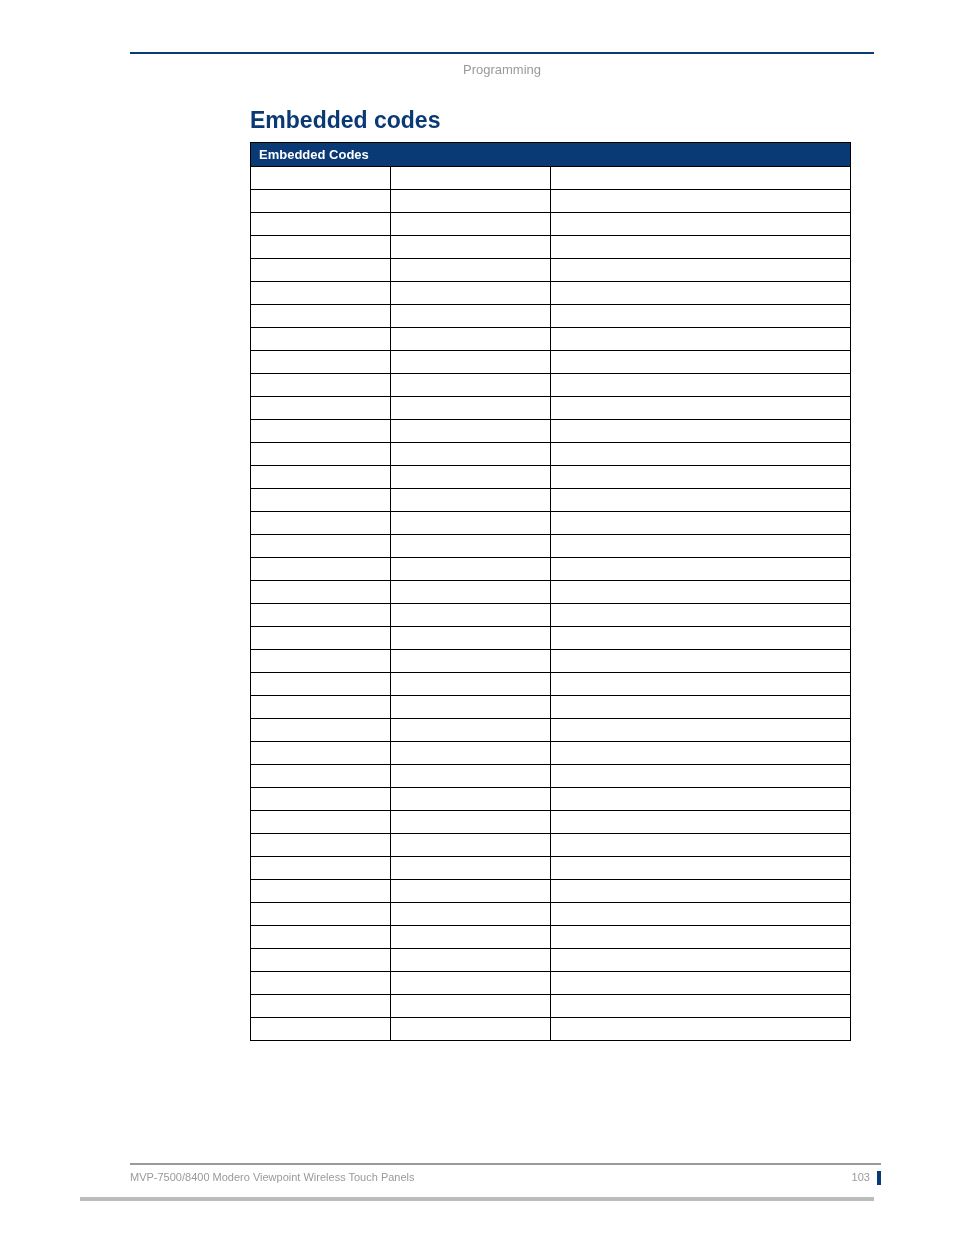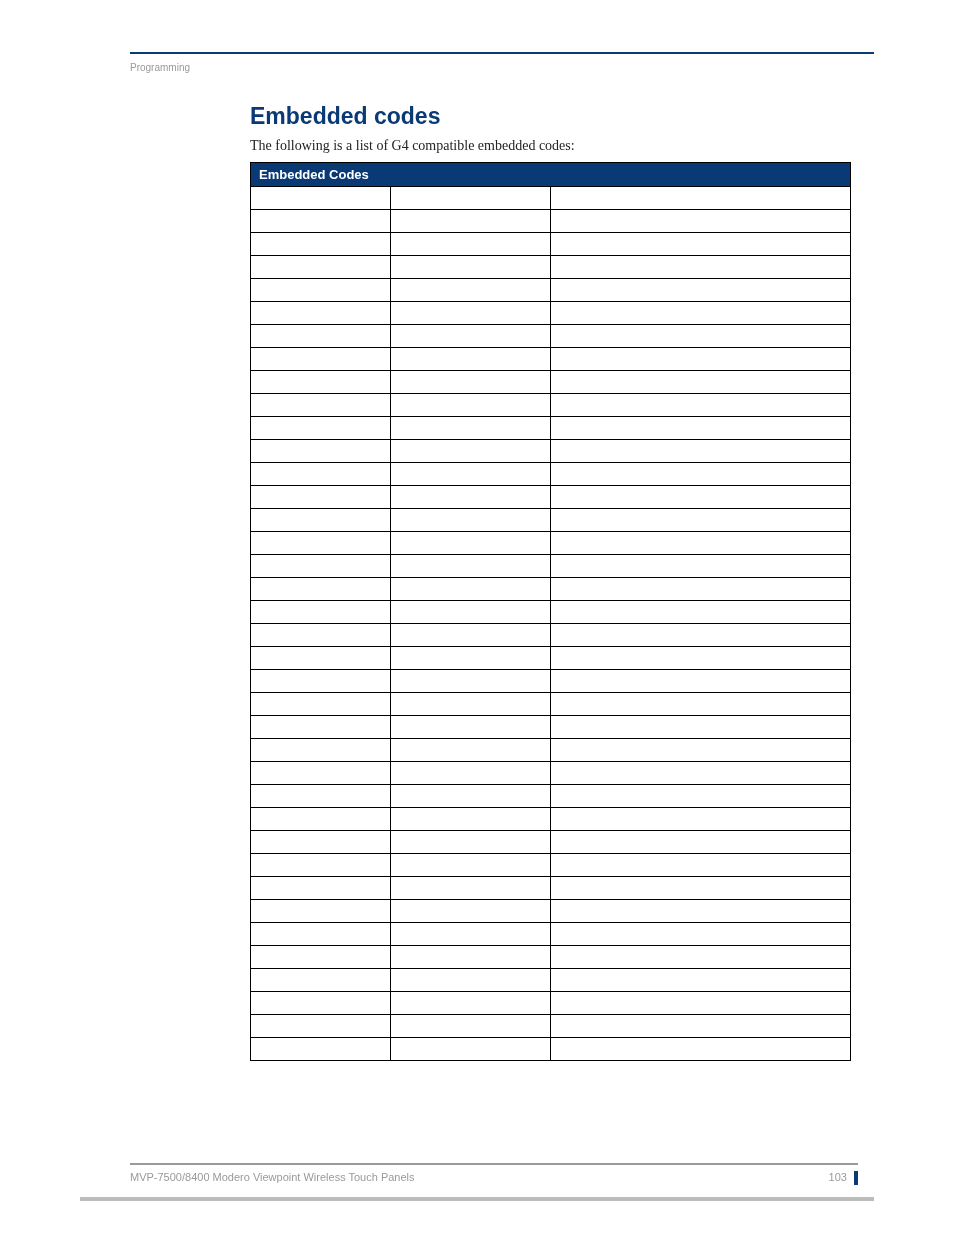--- a/index.html
+++ b/index.html
@@ -15,23 +15,23 @@
     box-sizing: border-box;
     padding: 52px 80px 40px 130px;
     position: relative;
   }
   .top-rule {
     border: none;
     border-top: 2px solid #0a3a75;
     margin: 0 0 6px 0;
   }
   .header-label {
-    text-align: left;
+    text-align: center;
     font-family: Arial, Helvetica, sans-serif;
-    font-size: 10px;
+    font-size: 13px;
     color: #9a9a9a;
     margin: 8px 0 30px 0;
   }
   .content {
     padding-left: 120px;
   }
   h2.section-title {
     font-family: Arial, Helvetica, sans-serif;
     font-weight: 600;
     font-size: 23px;
@@ -62,21 +62,21 @@
   table.codes col.c3 { width: 300px; }
   table.codes td {
     border: 1px solid #000;
     height: 22px;
     padding: 0 6px;
     font-size: 12px;
   }
   .footer {
     position: absolute;
     left: 130px;
-    right: 96px;
+    right: 73px;
     bottom: 50px;
   }
   .bottom-rule {
     border: none;
     border-top: 2px solid #9a9a9a;
     margin: 0;
   }
   .footer-row {
     display: flex;
     justify-content: space-between;
@@ -106,21 +106,20 @@
 <body>
 
 <div class="page">
 
   <hr class="top-rule">
   <div class="header-label">Programming</div>
 
   <div class="content">
     <h2 class="section-title">Embedded codes</h2>
 
-    <p class="intro">The following is a list of G4 compatible embedded codes:</p>
 
     <table class="codes">
       <colgroup>
         <col class="c1">
           <col class="c2">
           <col class="c3">
       </colgroup>
       <thead>
         <tr>
           <th class="hdr" colspan="3">Embedded Codes</th>

